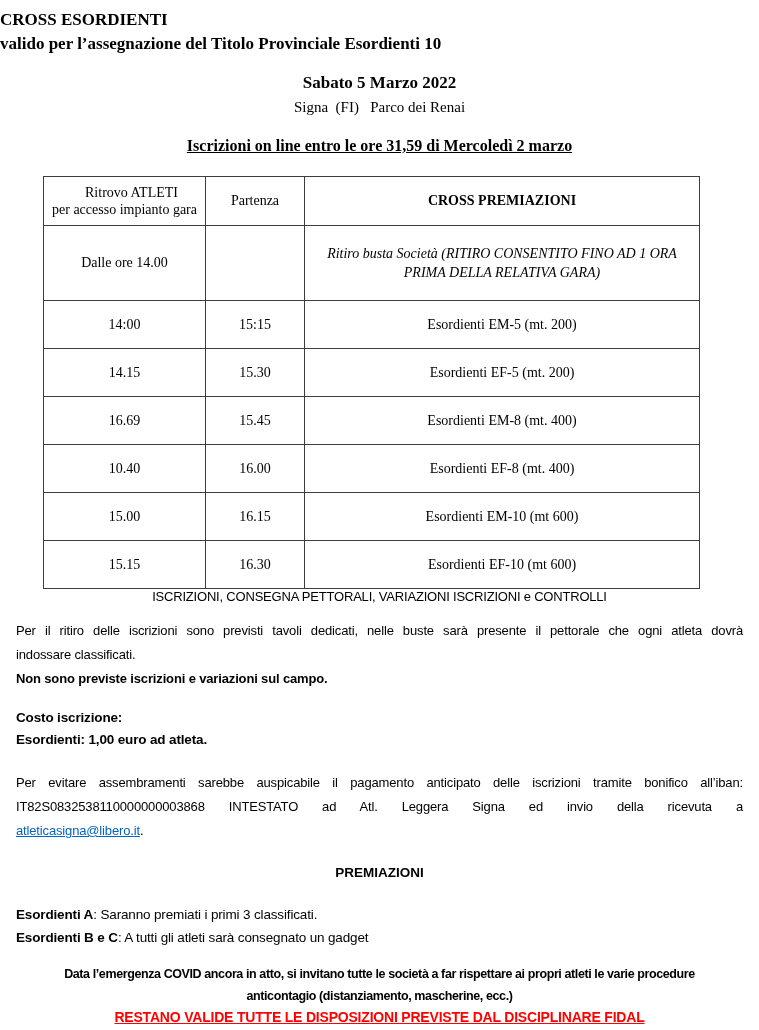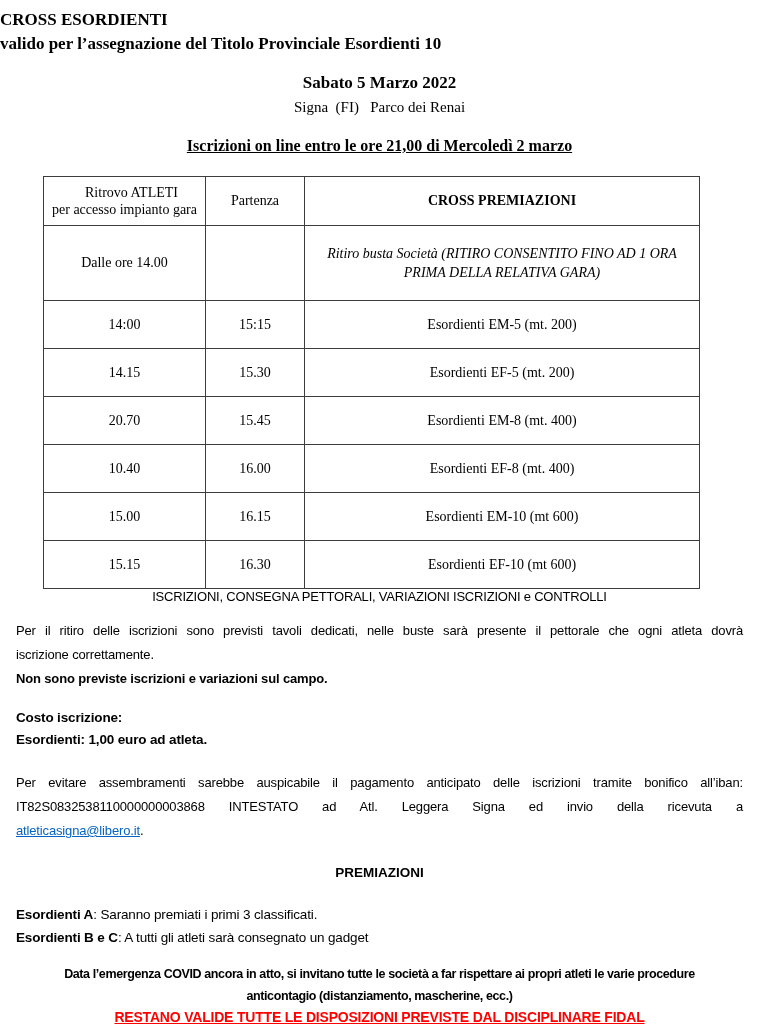--- a/index.html
+++ b/index.html
@@ -140,21 +140,21 @@
 </style>
 </head>
 <body>
 
 <div class="doc">
 
   <div class="title-line">CROSS ESORDIENTI</div>
   <div class="title-line">valido per l’assegnazione del Titolo Provinciale Esordienti 10</div>
   <div class="date-line">Sabato 5 Marzo 2022</div>
   <div class="location-line">Signa  (FI)   Parco dei Renai</div>
-  <div class="deadline-line">Iscrizioni on line entro le ore 21,00 di Mercoledì 2 marzo</div>
+  <div class="deadline-line">Iscrizioni on line entro le ore 31,59 di Mercoledì 2 marzo</div>
 
   <table class="schedule">
     <colgroup>
       <col class="col-ritrovo">
       <col class="col-partenza">
       <col class="col-gara">
     </colgroup>
     <tbody>
         <tr class="header-row">
       <td class="ritrovo-header">
@@ -173,21 +173,21 @@
       <td>14:00</td>
       <td>15:15</td>
       <td>Esordienti EM-5 (mt. 200)</td>
     </tr>
     <tr class="data-row">
       <td>14.15</td>
       <td>15.30</td>
       <td>Esordienti EF-5 (mt. 200)</td>
     </tr>
     <tr class="data-row">
-      <td>20.70</td>
+      <td>16.69</td>
       <td>15.45</td>
       <td>Esordienti EM-8 (mt. 400)</td>
     </tr>
     <tr class="data-row">
       <td>10.40</td>
       <td>16.00</td>
       <td>Esordienti EF-8 (mt. 400)</td>
     </tr>
     <tr class="data-row">
       <td>15.00</td>
@@ -198,21 +198,21 @@
       <td>15.15</td>
       <td>16.30</td>
       <td>Esordienti EF-10 (mt 600)</td>
     </tr>
   </tbody>
     </table>
 
   <div class="sans section-heading">ISCRIZIONI, CONSEGNA PETTORALI, VARIAZIONI ISCRIZIONI e CONTROLLI</div>
   <div class="sans para">
     <div class="jline">Per il ritiro delle iscrizioni sono previsti tavoli dedicati, nelle buste sarà presente il pettorale che ogni atleta dovrà</div>
-    <div>iscrizione correttamente.</div>
+    <div>indossare classificati.</div>
     <div class="bold">Non sono previste iscrizioni e variazioni sul campo.</div>
   </div>
 
   <div class="sans costo-heading">Costo iscrizione:</div>
   <div class="sans price-line">Esordienti: 1,00 euro ad atleta.</div>
   <div class="sans para payment-para">
     <div class="jline">Per evitare assembramenti sarebbe auspicabile il pagamento anticipato delle iscrizioni tramite bonifico all’iban:</div>
     <div class="jline">IT82S0832538110000000003868 INTESTATO ad Atl. Leggera Signa ed invio della ricevuta a</div>
     <div><a class="email-link">atleticasigna@libero.it</a><span>.</span></div>
   </div>

